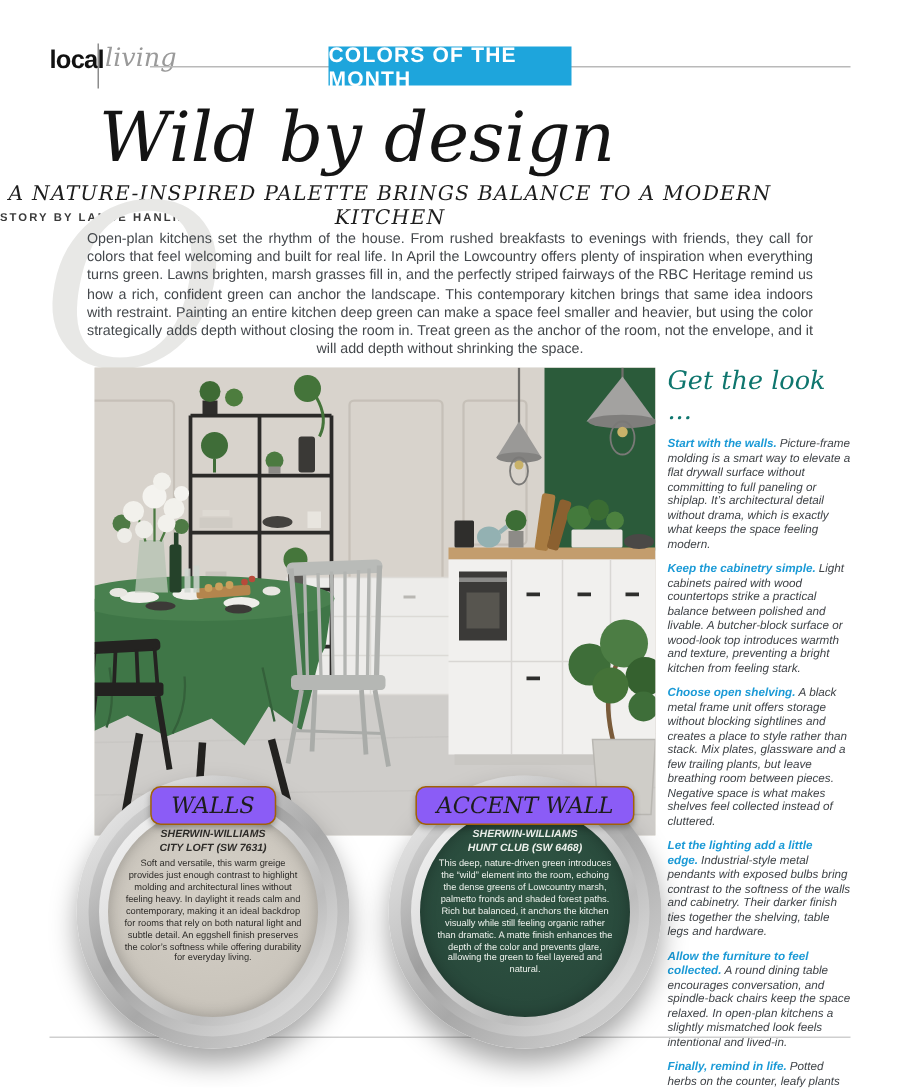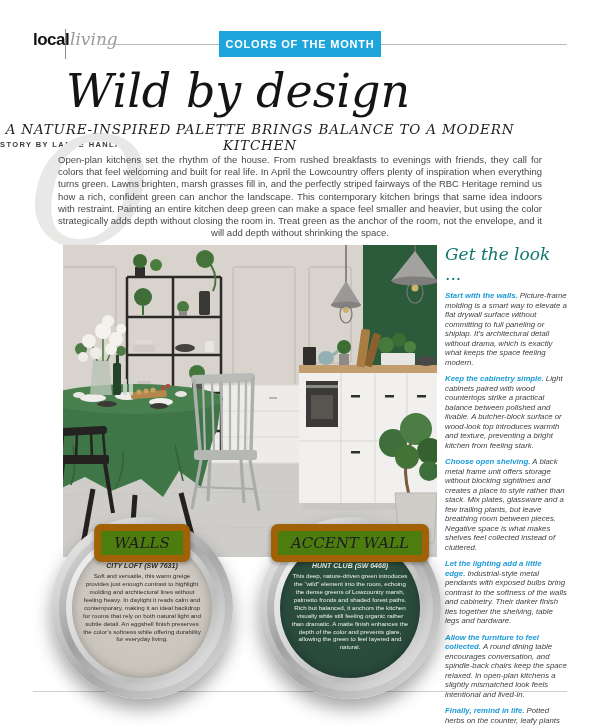--- a/index.html
+++ b/index.html
@@ -8,21 +8,21 @@
           font-family:"Liberation Sans", sans-serif; }
 
   
   .logo-local { position:absolute; left:33px; top:30px; font-size:17px; font-weight:bold;
                 letter-spacing:-0.5px; color:#111; font-family:"Liberation Sans",sans-serif; }
   .logo-vline { position:absolute; left:65px; top:29px; width:1px; height:30px; background:#8c8c8c; }
   .logo-living { position:absolute; left:70px; top:29px; font-size:17px; color:#9a9a9a;
                  font-family:"DejaVu Serif", serif; font-style:italic; }
   .header-rule { position:absolute; left:100px; top:44px; width:467px; height:1px; background:#b9b9b9; }
   .month-badge { position:absolute; left:219px; top:31px; width:162px; height:26px; background:#1ea5dc;
-                 color:#fff; font-size:11px; font-weight:bold; letter-spacing:0.8px;
+                 color:#fff; font-size:14px; font-weight:bold; letter-spacing:0.8px;
                  display:flex; align-items:center; justify-content:center; z-index:2; }
 
   
   .title { position:absolute; left:0; top:64px; width:476px; text-align:center;
            font-family:"DejaVu Serif", serif; font-style:italic; font-size:46px; color:#141414; }
   .subtitle { position:absolute; left:0; top:121px; width:520px; text-align:center;
               font-family:"DejaVu Serif", serif; font-style:italic; font-size:13.5px;
               letter-spacing:0.8px; color:#1d1d1d; }
   .byline { position:absolute; left:0; top:140px; width:496px; text-align:left;
             font-size:7.5px; font-weight:bold; letter-spacing:1.4px; color:#3a3a3a; }
@@ -56,21 +56,21 @@
            background:linear-gradient(135deg,#fafafa 0%,#bdbdbd 70%,#e9e9e9 100%); }
   .disk { width:140px; height:140px; border-radius:50%; padding:15px 10px 10px 10px;
           display:flex; flex-direction:column; align-items:center; justify-content:flex-start;
           text-align:center; box-shadow:inset 0 0 10px rgba(0,0,0,0.25); }
   .disk-greige { background:radial-gradient(circle at 50% 40%, #d4cfc6 0%, #c8c3ba 80%); color:#2e2c29; }
   .disk-green  { background:radial-gradient(circle at 50% 40%, #305644 0%, #27473a 80%); color:#edf1ec; }
   .can-brand, .can-name { font-size:7px; font-weight:bold; font-style:italic; line-height:8.6px; }
   .can-desc { margin-top:2px; font-size:6.2px; line-height:7.9px; }
 
   .swatch-chip { position:absolute; top:524px; transform:translateX(-50%); z-index:4;
-                 background:#4d7c0f; border:7px solid #a16207; border-radius:7px;
+                 background:#8b5cf6; border:1px solid #a16207; border-radius:7px;
                  padding:3px 13px; font-family:"DejaVu Serif", serif; font-style:italic;
                  font-size:15px; color:#1d1d1d; box-shadow:0 2px 4px rgba(0,0,0,0.30); white-space:nowrap; }
 
   
   .footer-rule { position:absolute; left:33px; top:691px; width:534px; height:1px; background:#cfcfcf; z-index:2; }
   .footer { position:absolute; left:33px; top:699px; font-size:9.5px; color:#555; z-index:4;
             display:flex; align-items:baseline; }
   .footer .pg { margin-right:12px; color:#6a6a6a;margin-top:36px; }
   .footer .site { font-weight:bold; color:#222; }
   .footer .sep { margin:0 4px; color:#999; font-size:8px; }

